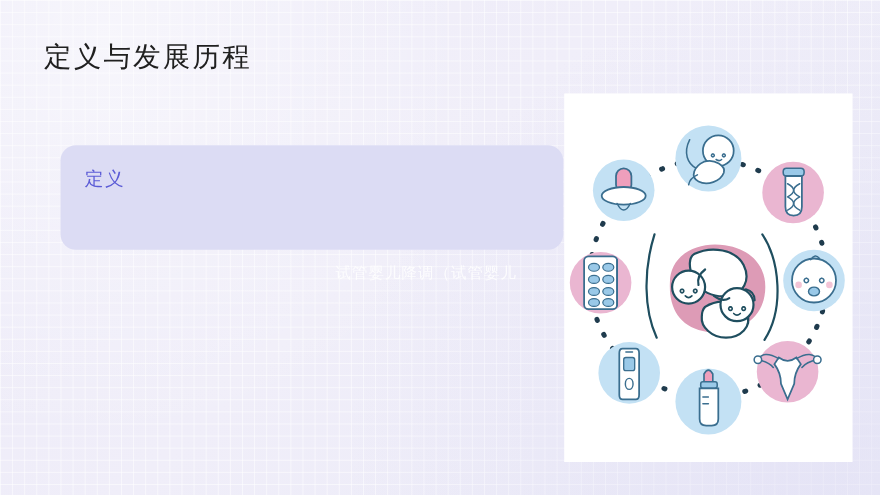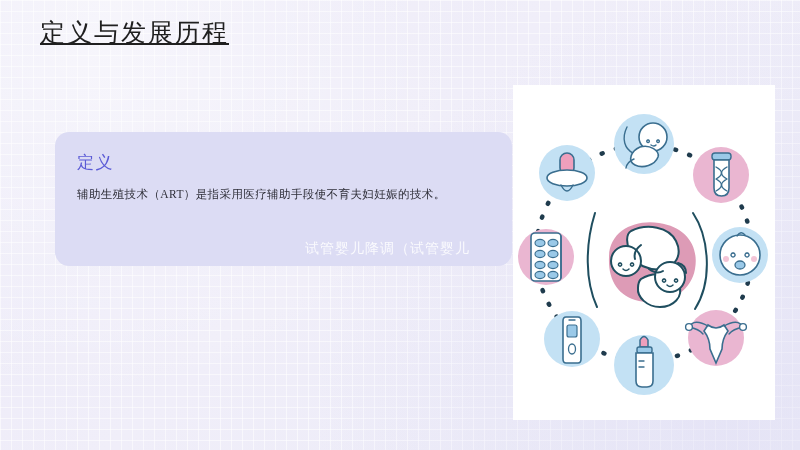--- a/index.html
+++ b/index.html
@@ -35,41 +35,40 @@
     background:
       radial-gradient(circle at 12% 8%, rgba(255,255,255,0.55), rgba(255,255,255,0) 45%),
       radial-gradient(circle at 92% 92%, rgba(226,224,245,0.6), rgba(255,255,255,0) 50%);
     pointer-events: none;
   }
 
   
   .page-title {
     position: absolute;
     left: 40px;
-    top: 16px;
+    top: 36px;
     font-size: 25px;
     line-height: 34px;
     color: #202020;
     letter-spacing: 2px;
     font-weight: 400;
     white-space: nowrap;
-    text-decoration: underline;
   }
 
   
   .card {
     position: absolute;
     left: 55px;
     width: 457px;
     background: #dcdcf4;
     border-radius: 14px;
     box-sizing: border-box;
     padding: 14px 22px 16px 22px;
   }
-  #card-definition { top: 132px; height: 134px; font-family: Liberation Serif, serif; }
+  #card-definition { top: 132px; height: 95px; font-family: Liberation Serif, serif; }
   #card-history    { top: 270px; height: 120px; }
 
   .card-heading {
     font-size: 17px;
     line-height: 26px;
     color: #5b5bd6;
     letter-spacing: 1.5px;
     margin: 4px 0 8px 0;
   }
   .card-body {
@@ -112,21 +111,20 @@
 </style>
 </head>
 <body>
 
 <div id="slide">
 
   <div class="page-title">定义与发展历程</div>
 
   <div class="card" id="card-definition">
     <div class="card-heading">定义</div>
-    <div class="card-body">辅助生殖技术（ART）是指采用医疗辅助手段使不育夫妇妊娠的技术。</div>
   </div>
 
 
   <div class="watermark">试管婴儿降调（试管婴儿</div>
 
   <div id="illustration-panel">
     <svg id="illustration-svg" viewBox="0 0 262 335" xmlns="http://www.w3.org/2000/svg">
 
       <defs>
         <style>

